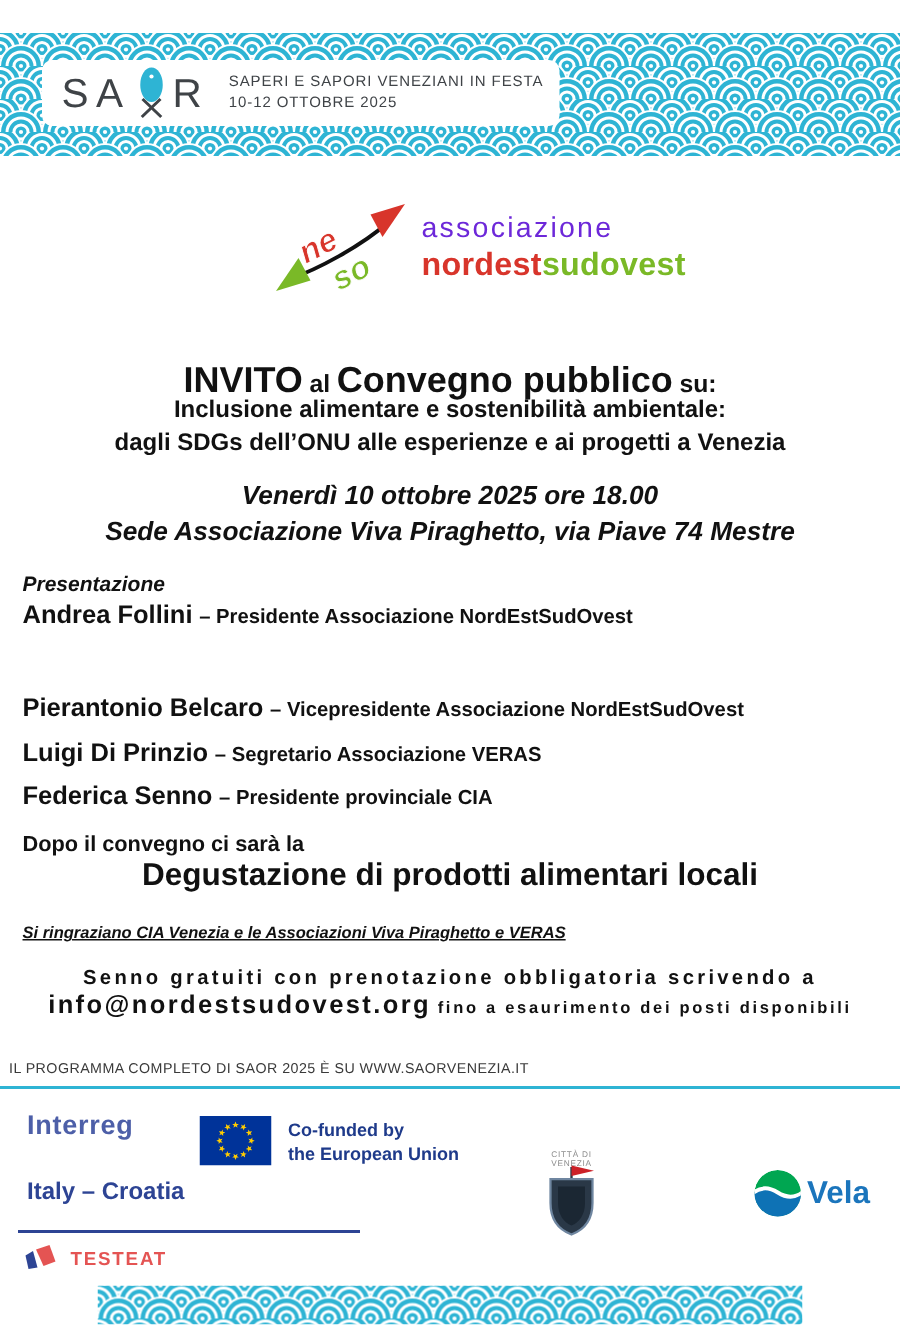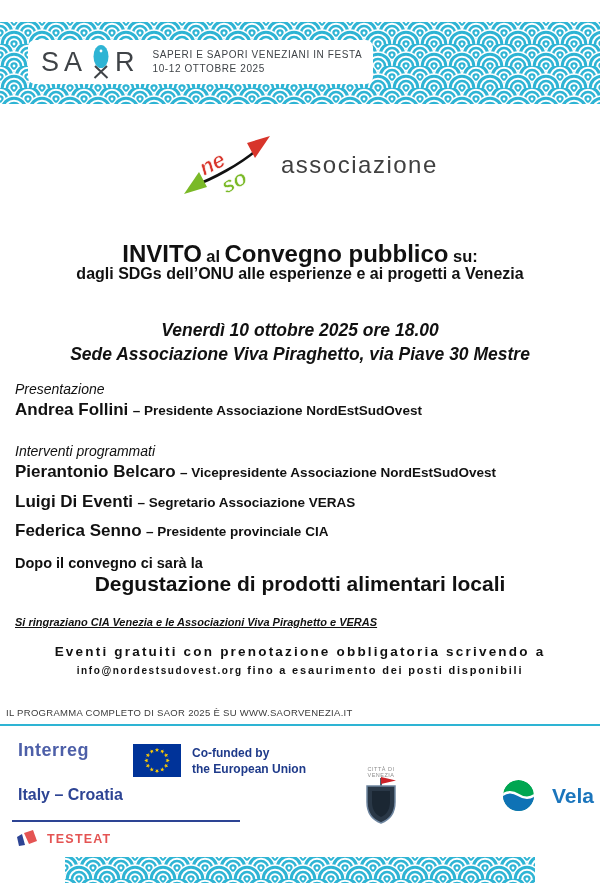--- a/index.html
+++ b/index.html
@@ -18,59 +18,59 @@
     left:28px;top:40px;width:345px;height:44px;background:#ffffff;border-radius:7px;
     display:flex;align-items:center;gap:13px;padding-left:13px;box-sizing:border-box;
   }
   .saor-letters{display:flex;align-items:center;gap:4px;
     font-size:27px;font-weight:400;color:#3f4347;letter-spacing:5px;}
   .saor-tagline{font-size:10px;font-weight:500;color:#3f4347;letter-spacing:0.6px;line-height:1.4;white-space:nowrap;}
 
   
   .neso{left:183px;top:134px;display:flex;align-items:center;gap:10px;}
   .neso-text{line-height:1.12;}
-  .neso-assoc{font-size:24px;color:#404040;letter-spacing:1.5px;font-weight:400;}
+  .neso-assoc{font-size:19px;color:#6d28d9;letter-spacing:1.5px;font-weight:400;}
   .neso-name{font-size:21.5px;font-weight:700;letter-spacing:0.2px;}
   .neso-red{color:#d8352b;}
   .neso-green{color:#7ab927;}
 
   
   .title{top:240px;font-weight:700;}
   .title .big{font-size:24px;}
   .title .small{font-size:16.5px;}
   .subtitle{top:263px;font-size:16px;font-weight:700;line-height:1.4;}
   .datevenue{top:319px;font-size:17.5px;font-weight:700;font-style:italic;line-height:1.35;}
 
   
-  .label-italic{font-size:14px;font-weight:400;font-style:italic;}
+  .label-italic{font-size:14px;font-weight:700;font-style:italic;}
   .person .name{font-size:17px;font-weight:700;}
   .person .role{font-size:13.5px;font-weight:700;}
   .left15{left:15px;}
   .after-label{font-size:14.5px;font-weight:700;}
   .after-event{top:572px;font-size:21px;font-weight:700;}
   .thanks{font-size:11px;font-weight:700;font-style:italic;text-decoration:underline;}
   .booking1{top:644px;font-size:13.5px;font-weight:700;letter-spacing:2.2px;}
   .booking2{top:660px;font-weight:700;}
-  .booking2 .email{font-size:10px;letter-spacing:1.6px;}
+  .booking2 .email{font-size:17px;letter-spacing:1.6px;}
   .booking2 .tail{font-size:11px;letter-spacing:1.8px;}
 
   .program-note{left:6px;top:707px;font-size:9.5px;color:#3a3a3a;letter-spacing:0.3px;}
   .cyan-rule{left:0;top:724px;width:600px;height:2px;background:#2eb4d4;}
 
   
   .interreg-brand{left:18px;top:740px;font-size:18px;font-weight:700;color:#4d5fa8;letter-spacing:0.5px;}
   .eu-flag{left:133px;top:744px;}
   .cofunded{left:192px;top:746px;font-size:12px;font-weight:700;color:#1e3a8a;line-height:1.3;}
   .italy-croatia{left:18px;top:786px;font-size:16px;font-weight:700;color:#2d4494;}
   .navy-rule{left:12px;top:820px;width:228px;height:2px;background:#2d4494;}
   .testeat{left:16px;top:830px;display:flex;align-items:center;gap:7px;}
   .testeat-label{font-size:12.5px;font-weight:800;color:#e45453;letter-spacing:1.2px;}
   .crest{left:354px;top:764px;}
   .festa{left:419px;top:767px;font-size:13.5px;font-weight:900;line-height:1.05;letter-spacing:0.3px;color:#111;}
-  .vela{left:503px;top:780px;display:flex;align-items:center;gap:18px;}
+  .vela{left:503px;top:780px;display:flex;align-items:center;gap:4px;}
   .vela-label{font-size:21px;font-weight:700;color:#1b75bc;}
 </style>
 </head>
 <body>
 
 <div class="page">
 
   <svg class="abs band-top" width="600" height="82">
     <defs>
       <g id="scale-unit">
@@ -111,66 +111,69 @@
   <div class="abs neso">
     <svg width="88" height="62" viewBox="0 0 88 62">
       <path d="M10,52 C28,46 58,30 76,14" stroke="#111" stroke-width="2.6" fill="none"></path>
       <polygon points="87,2 64,9 72,24" fill="#d8352b"></polygon>
       <polygon points="1,60 24,53 16,38" fill="#7ab927"></polygon>
       <text x="18" y="38" transform="rotate(-27 28 34)" font-size="22" font-weight="bold" font-style="italic" fill="#d8352b" stroke="#ffffff" stroke-width="0.6">ne</text>
       <text x="40" y="56" transform="rotate(-27 50 52)" font-size="22" font-weight="bold" font-style="italic" fill="#7ab927" stroke="#ffffff" stroke-width="0.6">so</text>
     </svg>
     <div class="neso-text">
       <div class="neso-assoc">associazione</div>
+      <div class="neso-name">
+        <span class="neso-red">nordest</span><span class="neso-green">sudovest</span>
+      </div>
     </div>
   </div>
 
   <div class="abs center title">
     <span class="big">INVITO</span>
     <span class="small">al</span>
     <span class="big">Convegno pubblico</span>
     <span class="small">su:</span>
   </div>
 
   <div class="abs center subtitle">
+    <div>Inclusione alimentare e sostenibilità ambientale:</div>
     <div>dagli SDGs dell’ONU alle esperienze e ai progetti a Venezia</div>
   </div>
 
   <div class="abs center datevenue">
     <div>Venerdì 10 ottobre 2025 ore 18.00</div>
-    <div>Sede Associazione Viva Piraghetto, via Piave 30 Mestre</div>
+    <div>Sede Associazione Viva Piraghetto, via Piave 74 Mestre</div>
   </div>
 
   <div class="abs left15 label-italic" style="top:381px;">Presentazione</div>
 
   <div class="abs left15 person" style="top:400px;">
     <span class="name">Andrea Follini</span>
     <span class="role">– Presidente Associazione NordEstSudOvest</span>
   </div>
 
-  <div class="abs left15 label-italic" style="top:443px;">Interventi programmati</div>
 
   <div class="abs left15 person" style="top:462px;">
     <span class="name">Pierantonio Belcaro</span>
     <span class="role">– Vicepresidente Associazione NordEstSudOvest</span>
   </div>
   <div class="abs left15 person" style="top:492px;">
-    <span class="name">Luigi Di Eventi</span>
+    <span class="name">Luigi Di Prinzio</span>
     <span class="role">– Segretario Associazione VERAS</span>
   </div>
   <div class="abs left15 person" style="top:521px;">
     <span class="name">Federica Senno</span>
     <span class="role">– Presidente provinciale CIA</span>
   </div>
 
   <div class="abs left15 after-label" style="top:555px;">Dopo il convegno ci sarà la</div>
   <div class="abs center after-event">Degustazione di prodotti alimentari locali</div>
   <div class="abs left15 thanks" style="top:616px;">Si ringraziano CIA Venezia e le Associazioni Viva Piraghetto e VERAS</div>
 
-  <div class="abs center booking1">Eventi gratuiti con prenotazione obbligatoria scrivendo a</div>
+  <div class="abs center booking1">Senno gratuiti con prenotazione obbligatoria scrivendo a</div>
   <div class="abs center booking2">
     <span class="email">info@nordestsudovest.org</span>
     <span class="tail">fino a esaurimento dei posti disponibili</span>
   </div>
 
   <div class="abs program-note">IL PROGRAMMA COMPLETO DI SAOR 2025 È SU WWW.SAORVENEZIA.IT</div>
   <div class="abs cyan-rule"></div>
 
   <div class="abs interreg-brand">Interreg</div>
 

